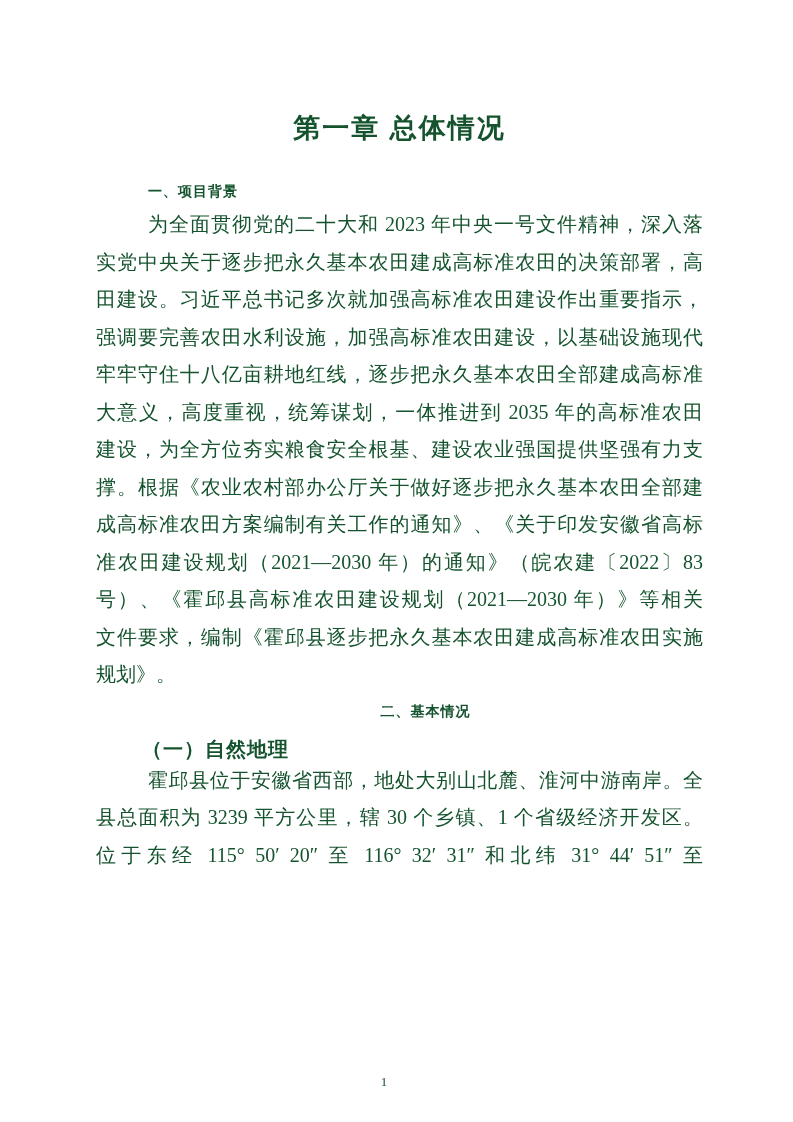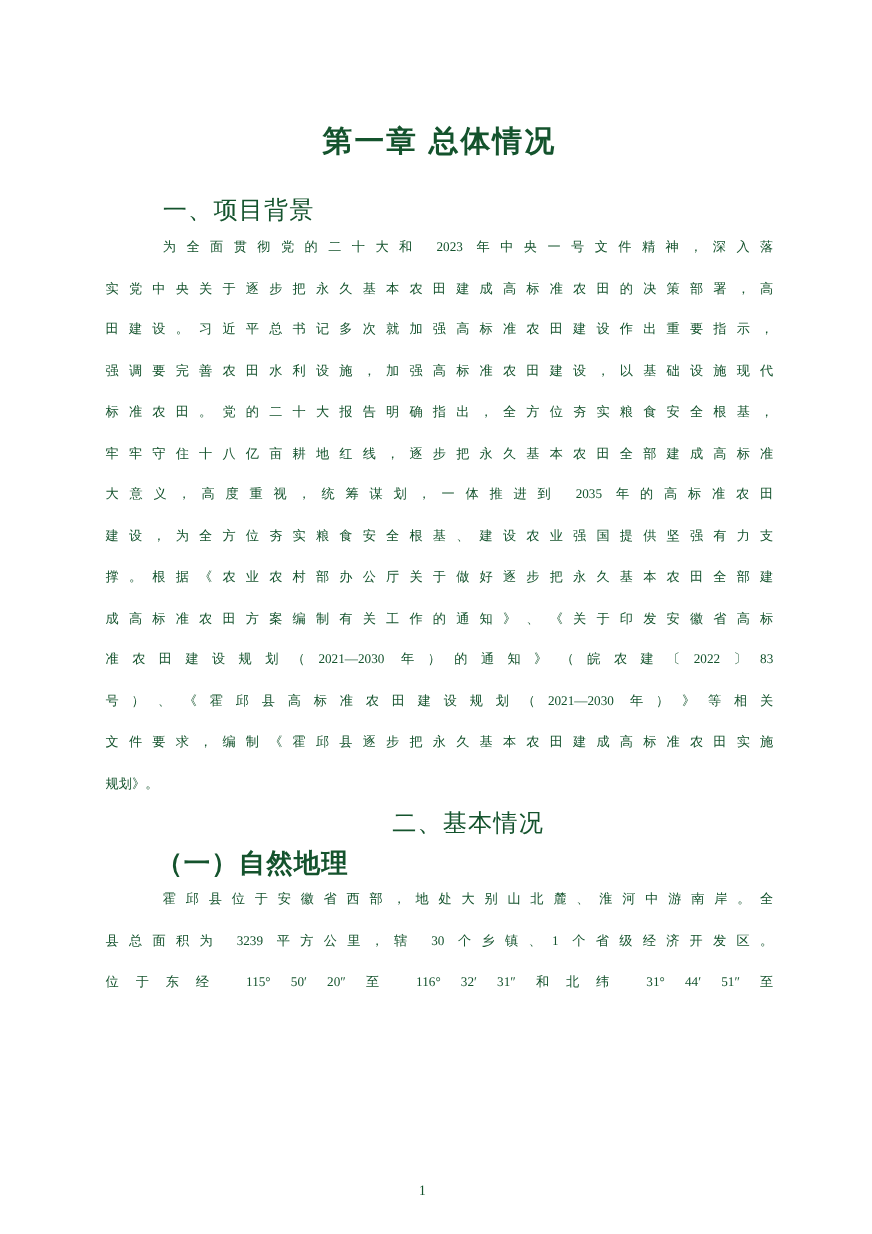--- a/index.html
+++ b/index.html
@@ -28,44 +28,44 @@
     font-family: "Liberation Sans", sans-serif;
     font-weight: bold;
     font-size: 27px;
     line-height: 40px;
     text-align: center;
     letter-spacing: 2px;
   }
   .section-heading {
     margin: 28px 0 0 0;
     font-family: "Liberation Sans", sans-serif;
-    font-weight: normal;
-    font-size: 22px;
+    font-weight: bold;
+    font-size: 14px;
     line-height: 30px;
     padding-left: 52px;
     letter-spacing: 1px;
   }
   .section-heading.second {
     margin-top: 2px;
     text-align: center;
   }
   .subsection-heading {
     margin: 10px 0 0 0;
     font-family: "Liberation Serif", serif;
     font-weight: bold;
-    font-size: 24px;
+    font-size: 20px;
     line-height: 26px;
     padding-left: 46px;
     letter-spacing: 1px;
   }
   .paragraph {
     margin: 0;
   }
   .line {
-    font-size: 12px;
+    font-size: 20px;
     line-height: 37.5px;
     height: 37.5px;
     overflow: hidden;
     text-align: justify;
     text-align-last: justify;
     text-justify: inter-character;
     white-space: nowrap;
   }
   .line.indent {
     text-indent: 52px;
@@ -93,21 +93,20 @@
 
     <h1 class="doc-title">第一章 总体情况</h1>
 
     <div>
       <h2 class="section-heading">一、项目背景</h2>
       <div class="paragraph">
         <div class="line indent">为全面贯彻党的二十大和 2023 年中央一号文件精神，深入落</div>
         <div class="line">实党中央关于逐步把永久基本农田建成高标准农田的决策部署，高</div>
         <div class="line">田建设。习近平总书记多次就加强高标准农田建设作出重要指示，</div>
         <div class="line">强调要完善农田水利设施，加强高标准农田建设，以基础设施现代</div>
-        <div class="line">标准农田。党的二十大报告明确指出，全方位夯实粮食安全根基，</div>
         <div class="line">牢牢守住十八亿亩耕地红线，逐步把永久基本农田全部建成高标准</div>
         <div class="line">大意义，高度重视，统筹谋划，一体推进到 2035 年的高标准农田</div>
         <div class="line">建设，为全方位夯实粮食安全根基、建设农业强国提供坚强有力支</div>
         <div class="line">撑。根据《农业农村部办公厅关于做好逐步把永久基本农田全部建</div>
         <div class="line">成高标准农田方案编制有关工作的通知》、《关于印发安徽省高标</div>
         <div class="line">准农田建设规划（2021—2030 年）的通知》（皖农建〔2022〕83</div>
         <div class="line">号）、《霍邱县高标准农田建设规划（2021—2030 年）》等相关</div>
         <div class="line">文件要求，编制《霍邱县逐步把永久基本农田建成高标准农田实施</div>
         <div class="line para-end">规划》。</div>
       </div>

